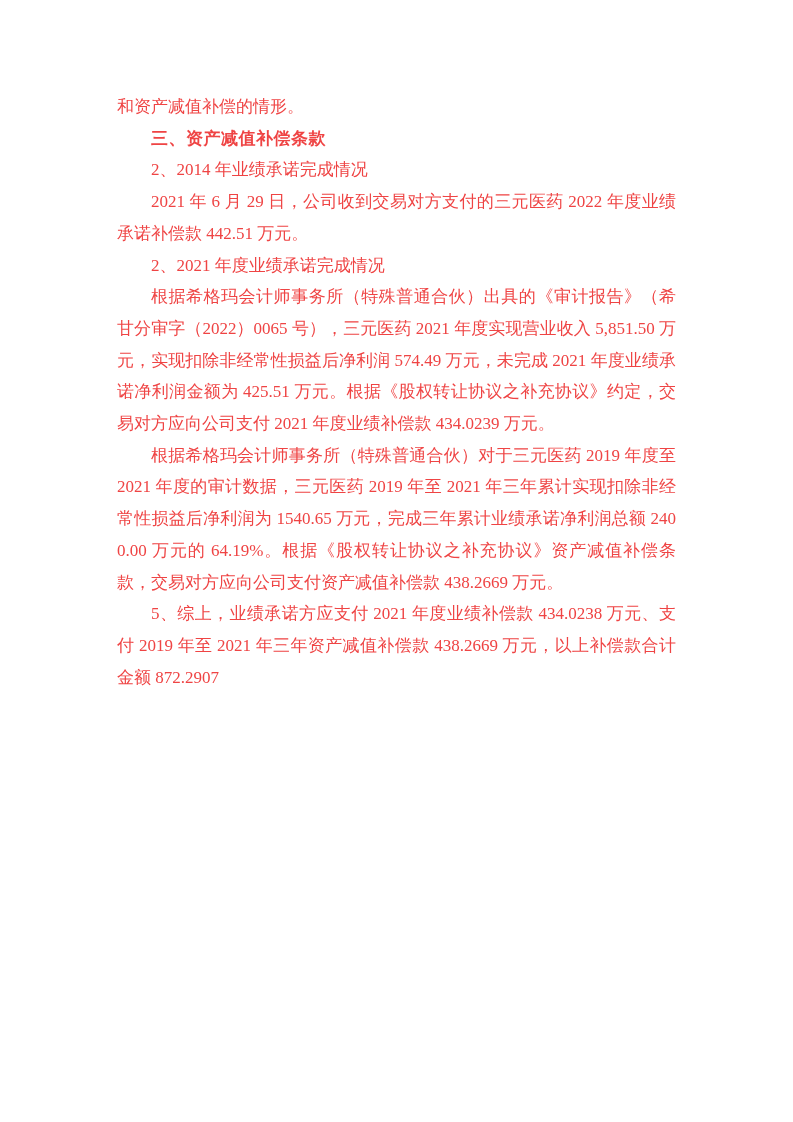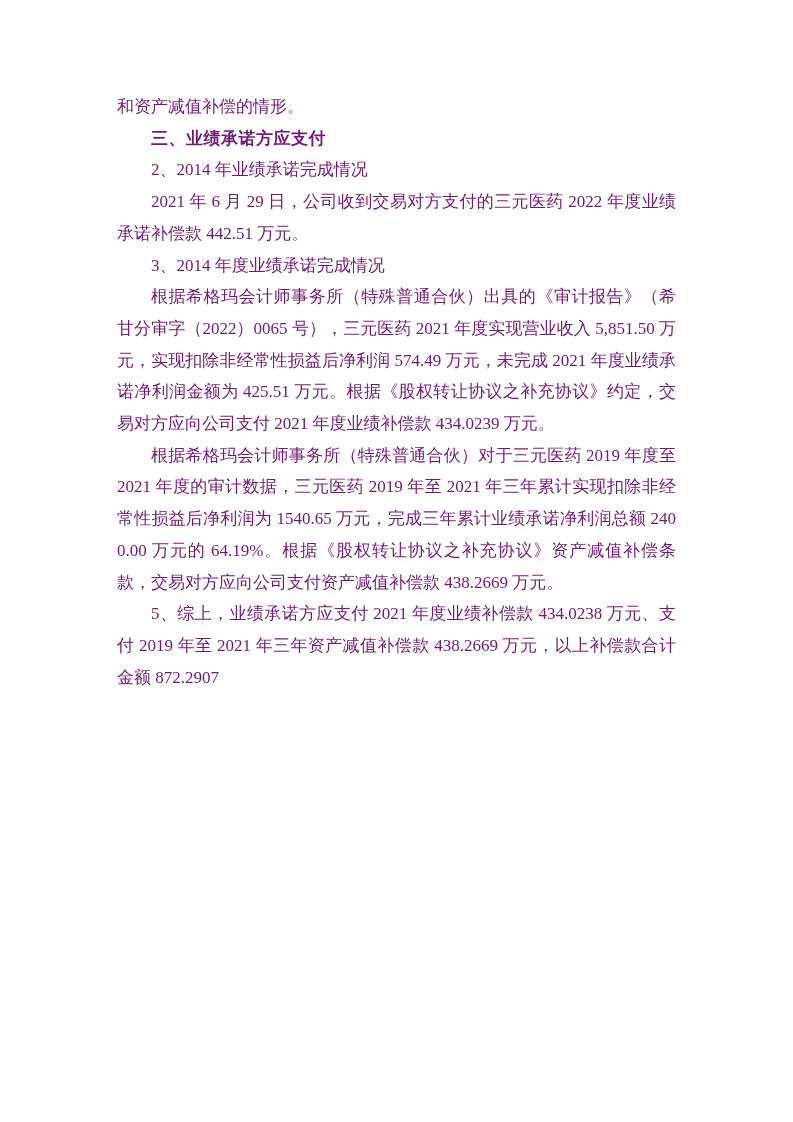--- a/index.html
+++ b/index.html
@@ -12,21 +12,21 @@
     width: 793px;
     height: 1122px;
     margin: 0 auto;
     background: #ffffff;
     overflow: hidden;
     box-sizing: border-box;
     padding: 91px 117px 0 117px;
     font-family: "Liberation Serif", "DejaVu Serif", serif;
     font-size: 17px;
     line-height: 31.7px;
-    color: #701a75;
+    color: #ef4444;
   }
   .block {
     margin: 0;
     padding: 0;
     text-align: justify;
     text-justify: inter-ideograph;
     text-indent: 2em;
     word-break: break-all;
   }
   .block.continuation {
@@ -37,30 +37,30 @@
     font-weight: 700;
     letter-spacing: 0.5px;
   }
 </style>
 </head>
 <body>
 
 <div class="page">
   <p class="block continuation">和资产减值补偿的情形。</p>
 
-  <p class="block heading">三、业绩承诺方应支付</p>
+  <p class="block heading">三、资产减值补偿条款</p>
 
 
 
   <p class="block">2、2014 年业绩承诺完成情况</p>
 
 
   <p class="block">2021 年 6 月 29 日，公司收到交易对方支付的三元医药 2022 年度业绩承诺补偿款 442.51 万元。</p>
 
-  <p class="block">3、2014 年度业绩承诺完成情况</p>
+  <p class="block">2、2021 年度业绩承诺完成情况</p>
 
   <p class="block">根据希格玛会计师事务所（特殊普通合伙）出具的《审计报告》（希甘分审字（2022）0065 号），三元医药 2021 年度实现营业收入 5,851.50 万元，实现扣除非经常性损益后净利润 574.49 万元，未完成 2021 年度业绩承诺净利润金额为 425.51 万元。根据《股权转让协议之补充协议》约定，交易对方应向公司支付 2021 年度业绩补偿款 434.0239 万元。</p>
 
 
   <p class="block">根据希格玛会计师事务所（特殊普通合伙）对于三元医药 2019 年度至 2021 年度的审计数据，三元医药 2019 年至 2021 年三年累计实现扣除非经常性损益后净利润为 1540.65 万元，完成三年累计业绩承诺净利润总额 2400.00 万元的 64.19%。根据《股权转让协议之补充协议》资产减值补偿条款，交易对方应向公司支付资产减值补偿款 438.2669 万元。</p>
 
   <p class="block">5、综上，业绩承诺方应支付 2021 年度业绩补偿款 434.0238 万元、支付 2019 年至 2021 年三年资产减值补偿款 438.2669 万元，以上补偿款合计金额 872.2907</p>
 </div>
 
 </body></html>

